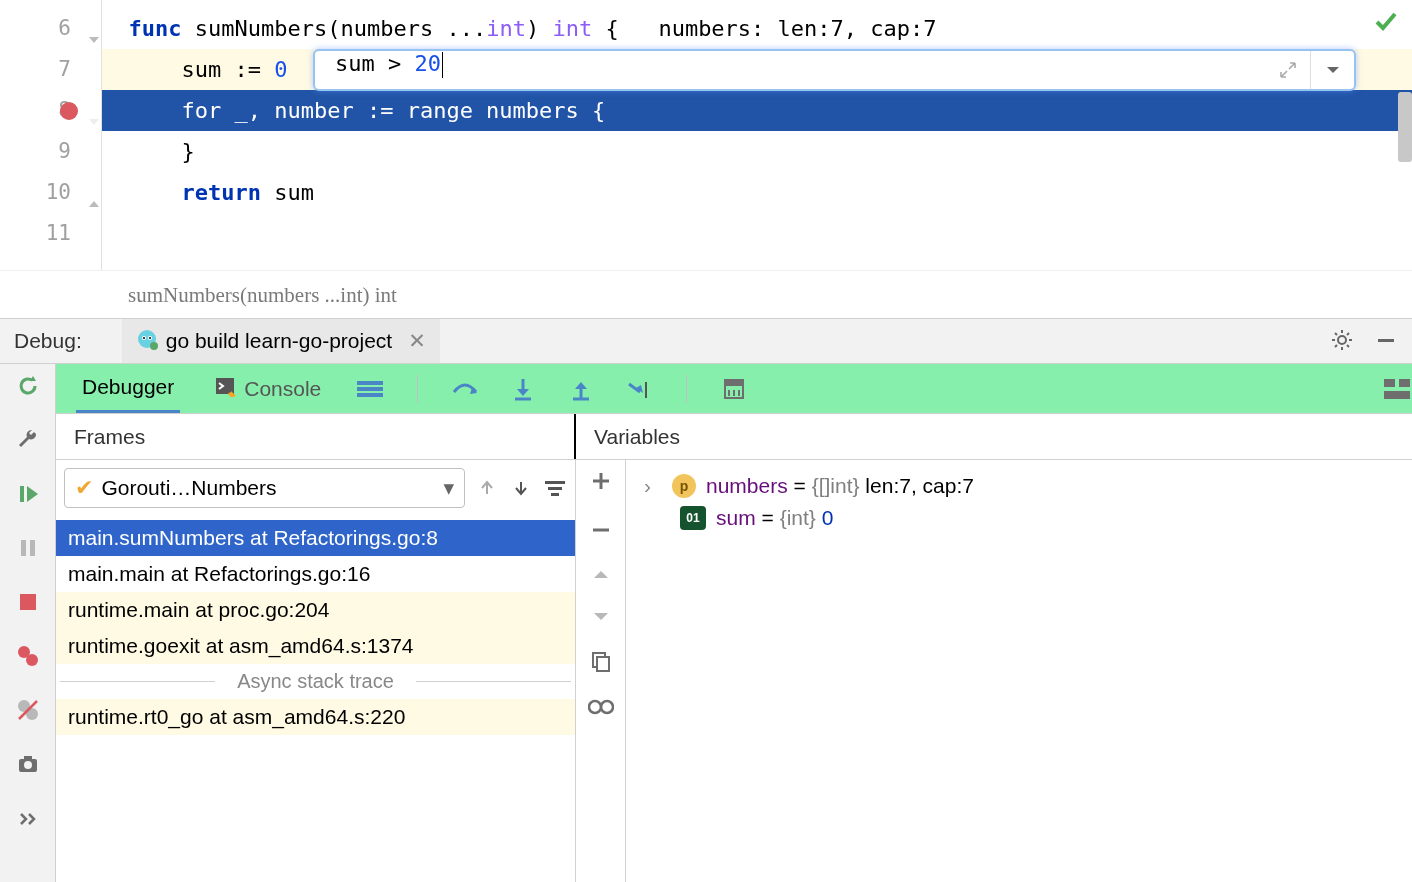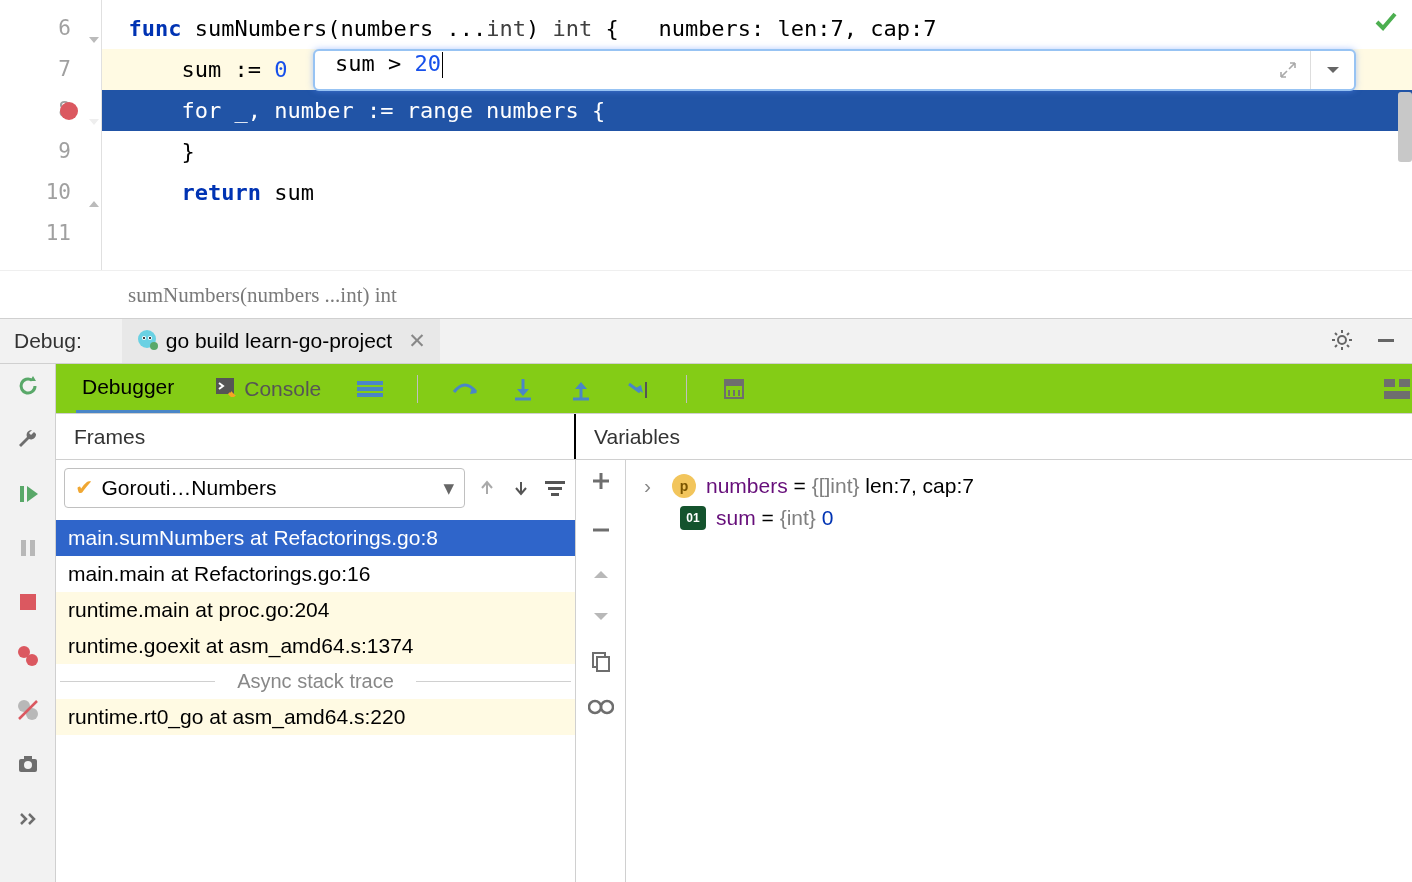--- a/index.html
+++ b/index.html
@@ -63,21 +63,21 @@
 .code .line {
   height: 41px;
   line-height: 41px;
   white-space: pre;
   position: relative;
 }
 .code .line.current-bg { background: #fffae3; }
 .code .line.exec-bg { background: #2154a6; color: #fff; }
 .code .kw { color: #0033b3; font-weight: bold; }
 .code .fn { color: #000; }
-.code .typ { color: #404040; text-align: right; }
+.code .typ { color: #8b5cf6; text-align: right; }
 .code .num { color: #1750eb; }
 .code .hint { color: #000000; }
 
 .editor-check {
   position: absolute;
   right: 14px;
   top: 10px;
 }
 
 .cond-popup {
@@ -188,21 +188,21 @@
 
 .debug-content {
   flex: 1;
   display: flex;
   flex-direction: column;
 }
 
 
 .debug-tabs {
   height: 50px;
-  background: #84cc16;
+  background: #86efac;
   border-bottom: 1px solid #d0d0d0;
   display: flex;
   align-items: center;
   padding-left: 20px;
   gap: 28px;
 }
 .tab {
   font-size: 21px;
   color: #555;
   height: 100%;

